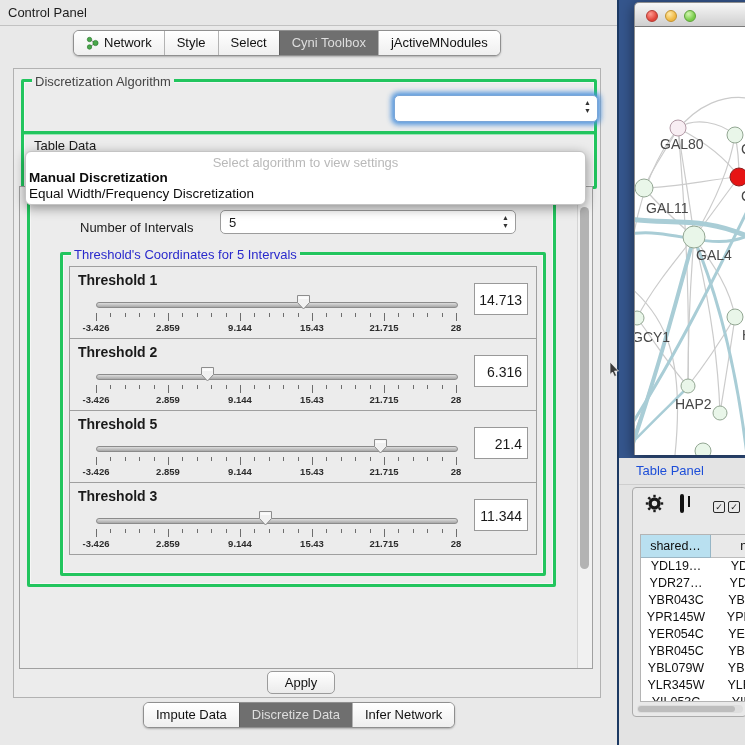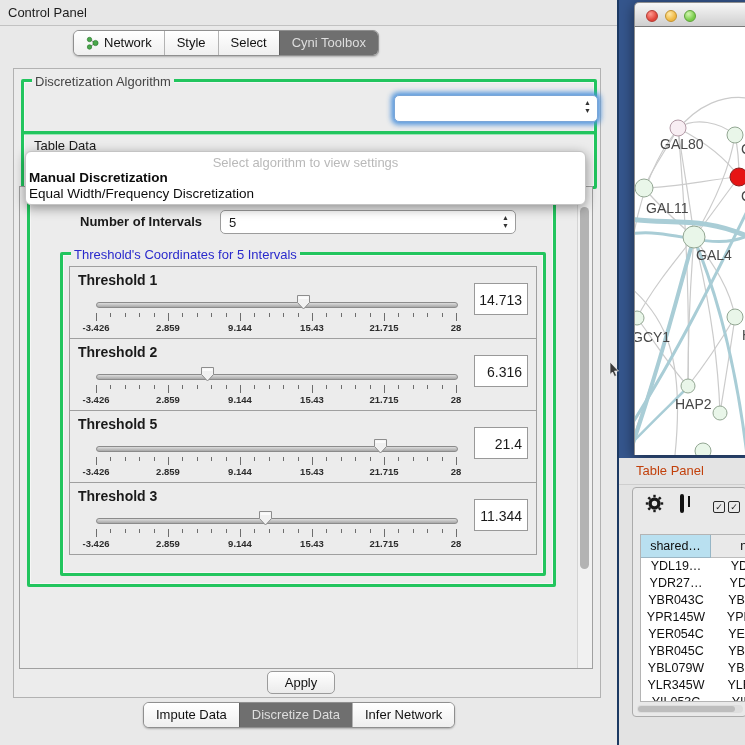--- a/index.html
+++ b/index.html
@@ -40,21 +40,21 @@
   
   .popup{position:absolute;left:11px;top:82px;width:559px;height:52px;background:#fff;border:1px solid #c4c4c4;border-radius:6px;box-shadow:0 3px 12px rgba(0,0,0,.40);z-index:40;}
   .popup-hint{text-align:center;color:#b9b9b9;font-size:13px;padding-top:3px;}
   .popup-item{padding-left:3px;font-size:13.5px;line-height:16px;color:#0c0c0c;}
   .popup-item.bold{font-weight:bold;}
   
   .viewport{position:absolute;left:5px;top:117px;width:574px;height:483px;border:1px solid #a0a0a0;background:#ececec;overflow:hidden;box-sizing:border-box;}
   .vscroll{position:absolute;right:0;top:0;width:14px;height:100%;background:#f1f1f1;border-left:1px solid #d4d4d4;}
   .vthumb{position:absolute;left:2px;top:20px;width:9px;height:362px;background:#b3b3b3;border-radius:5px;}
   .interval-group{margin:10px 36px 0 7px;height:384px;}
-  .noi-label{position:absolute;left:50px;top:14px;font-weight:bold;}
+  .noi-label{position:absolute;left:50px;top:20px;font-weight:normal;}
   .noi-combo{position:absolute;left:190px;top:10px;width:296px;}
   .thr-group{position:absolute;left:30px;top:52px;width:480px;height:318px;}
   .th-wrap{position:absolute;left:6px;top:11px;right:6px;}
   .th-panel{position:relative;height:71px;border:1px solid #9f9f9f;background:#ececec;}
   .th-panel + .th-panel{margin-top:-1px;}
   .th-label{position:absolute;left:8px;top:5px;font-weight:bold;font-size:14px;}
   .th-track{position:absolute;left:26px;top:35px;width:360px;height:4px;background:linear-gradient(#dcdcdc,#a8a8a8);border:1px solid #8b8b8b;border-radius:3px;}
   .th-handle{position:absolute;top:27px;width:15px;height:16px;}
   .th-ticks{position:absolute;left:26px;top:46px;width:360px;height:8px;}
   .tick{position:absolute;top:0;width:1px;height:4px;background:#6d6d6d;}
@@ -73,21 +73,21 @@
   .right-region{position:absolute;left:617px;top:0;width:128px;height:745px;background:#e3e3e3;border-left:2px solid #1d3a63;box-sizing:border-box;}
   .desktop-blue{position:absolute;left:0;top:0;width:128px;height:458px;background:var(--desktop-blue);}
   .net-window{position:absolute;left:15px;top:2px;width:118px;height:453px;border-radius:5px 5px 0 0;box-shadow:0 3px 14px rgba(0,0,0,.5);}
   .net-titlebar{height:25px;background:linear-gradient(#f7f7f7,#cfcfcf);border:1px solid #8f8f8f;border-bottom-color:#7a7a7a;border-radius:5px 5px 0 0;position:relative;box-sizing:border-box;}
   .light{position:absolute;top:6.5px;width:12px;height:12px;border-radius:50%;box-sizing:border-box;}
   .light.red{left:11px;background:radial-gradient(circle at 35% 30%,#ff9a90,#e0443a 65%);border:1px solid #b33a32;}
   .light.yellow{left:30px;background:radial-gradient(circle at 35% 30%,#ffe9a8,#efb742 65%);border:1px solid #c2922f;}
   .light.green{left:49px;background:radial-gradient(circle at 35% 30%,#d2f5b0,#78cc49 65%);border:1px solid #5da23a;}
   .net-canvas{height:428px;background:#fff;border-left:1px solid #8f8f8f;box-sizing:border-box;overflow:hidden;}
   .tp-bar{position:absolute;left:0;top:458px;width:128px;height:26px;background:#e4e4e4;border-bottom:1px solid #cecece;}
-  .tp-title{position:absolute;left:17px;top:5px;font-size:13px;color:#c2410c;}
+  .tp-title{position:absolute;left:17px;top:5px;font-size:13px;color:#1d4ed8;}
   .tp-container{position:absolute;left:13px;top:487px;width:115px;height:230px;background:#e9e9e9;border:1px solid #ababab;border-radius:4px;box-sizing:border-box;}
   .tp-toolbar{position:absolute;left:0;top:6px;width:115px;height:30px;}
   .tool{position:absolute;top:2px;}
   .col-icon{width:15px;height:15px;border:2px solid #111;border-radius:2px;position:relative;}
   .col-icon::after{content:"";position:absolute;left:5.5px;top:0;width:2px;height:11px;background:#111;}
   .chk{display:inline-block;width:10px;height:10px;border:1.5px solid #2a2a2a;border-radius:2px;font-size:9px;line-height:10px;text-align:center;color:#222;margin-right:3px;}
   .tp-table{position:absolute;left:7px;top:46px;width:107px;height:168px;background:#fff;border:1px solid #b4b4b4;overflow:hidden;box-sizing:border-box;}
   .tp-row{display:flex;width:160px;}
   .tp-th{height:23px;line-height:23px;text-align:center;font-size:12.5px;color:#0e0e0e;box-sizing:border-box;}
   .tp-th.c1{width:70px;background:var(--table-header-selected);border-right:1px solid #96b6c6;border-bottom:1px solid #9cb6c4;}
@@ -121,20 +121,23 @@
         <span>Network</span>
       </span>
       <span class="seg-item">
         <span>Style</span>
       </span>
       <span class="seg-item">
         <span>Select</span>
       </span>
       <span class="seg-item sel">
         <span>Cyni Toolbox</span>
+      </span>
+      <span class="seg-item">
+        <span>jActiveMNodules</span>
       </span>
     </div>
 
   <div class="main-panel">
 
     <div class="groupbox algo-group">
       <span class="g-title g-dark">Discretization Algorithm</span>
     </div>
 
     <div class="combo algo-combo-behind">

